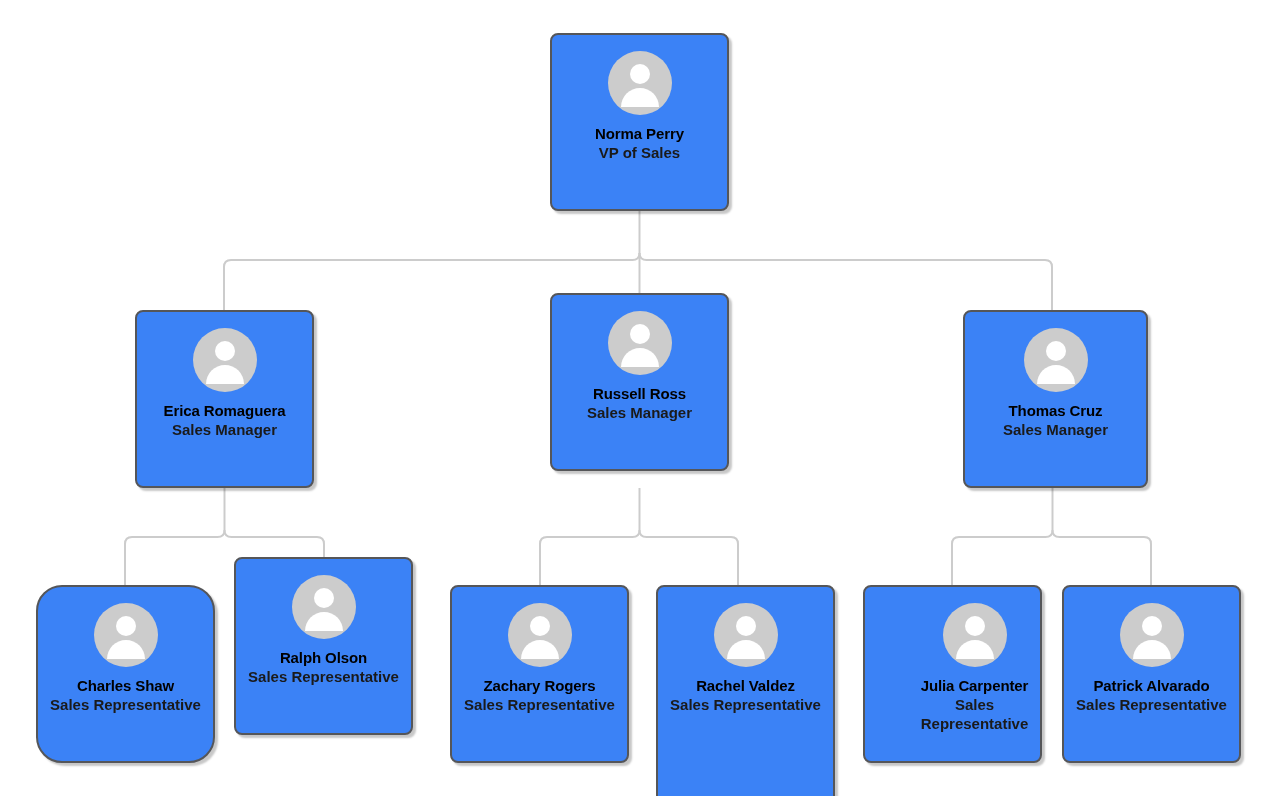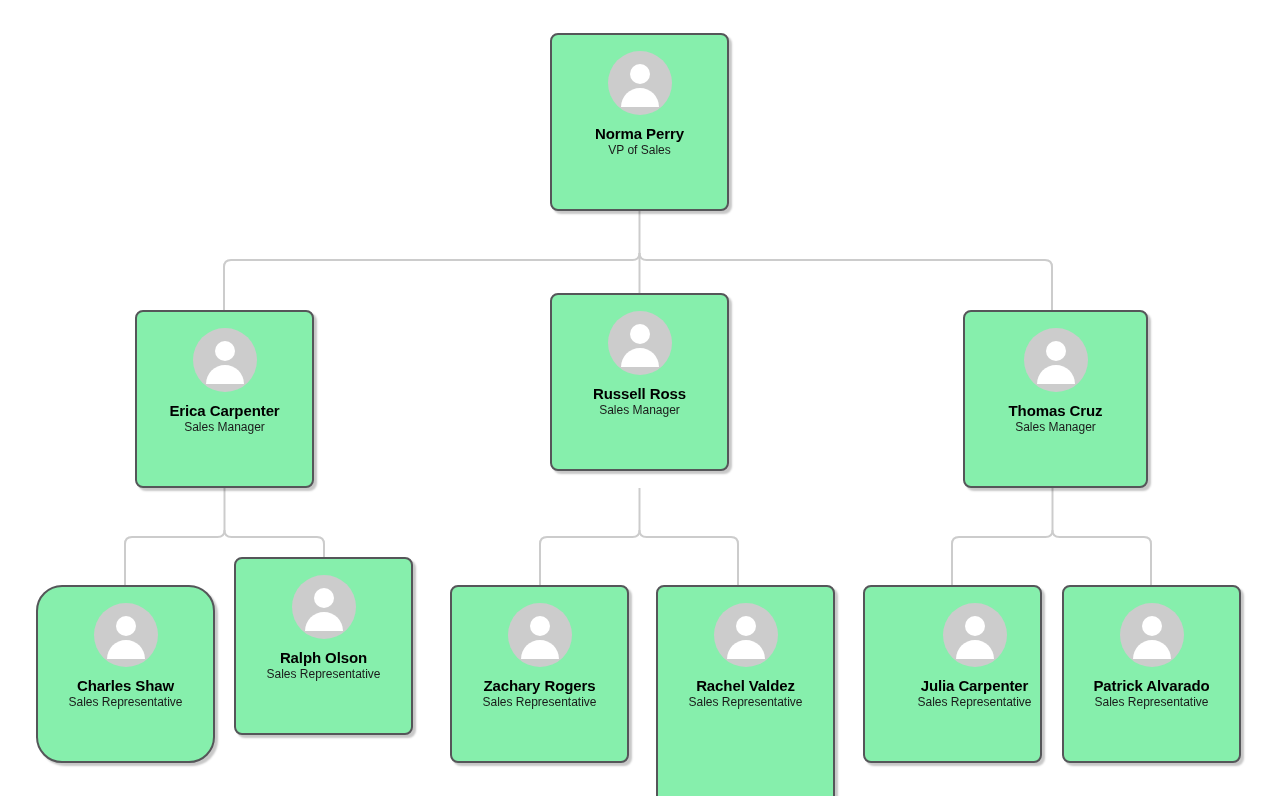--- a/index.html
+++ b/index.html
@@ -22,21 +22,21 @@
     position: absolute;
     left: 0;
     top: 0;
     width: 1280px;
     height: 796px;
     pointer-events: none;
   }
   .node {
     position: absolute;
     box-sizing: border-box;
-    background: #86efac;
+    background: #3b82f6;
     border: 2px solid #555659;
     border-radius: 8px;
     box-shadow: 3px 3px 2px rgba(0, 0, 0, 0.22);
     display: flex;
     flex-direction: column;
     align-items: center;
     justify-content: flex-start;
     padding-top: 16px;
   }
   .avatar {
@@ -76,22 +76,22 @@
     padding: 0 6px;
     box-sizing: border-box;
   }
   .node-name {
     font-size: 15px;
     font-weight: bold;
     color: #000000;
     letter-spacing: -0.1px;
   }
   .node-title {
-    font-size: 12px;
-    font-weight: normal;
+    font-size: 15px;
+    font-weight: bold;
     color: #1a1a1a;
   }
 </style>
 </head>
 <body>
 
 <div id="org-chart">
 
   <svg id="connector-layer" width="1280" height="796" viewBox="0 0 1280 796" fill="none" xmlns="http://www.w3.org/2000/svg" aria-hidden="true">
     <g stroke="#cccccc" stroke-width="2" fill="none" stroke-linecap="butt" stroke-linejoin="round">
@@ -125,21 +125,21 @@
       <div class="node-title">VP of Sales</div>
     </div>
   </div>
 
   <div class="node" style="left:135px; top:310px; width:179px; height:178px;">
     <div class="avatar">
       <div class="head"></div>
       <div class="body"></div>
     </div>
     <div class="node-text">
-      <div class="node-name">Erica Carpenter</div>
+      <div class="node-name">Erica Romaguera</div>
       <div class="node-title">Sales Manager</div>
     </div>
   </div>
 
   <div class="node" style="left:550px; top:293px; width:179px; height:178px;">
     <div class="avatar">
       <div class="head"></div>
       <div class="body"></div>
     </div>
     <div class="node-text">

